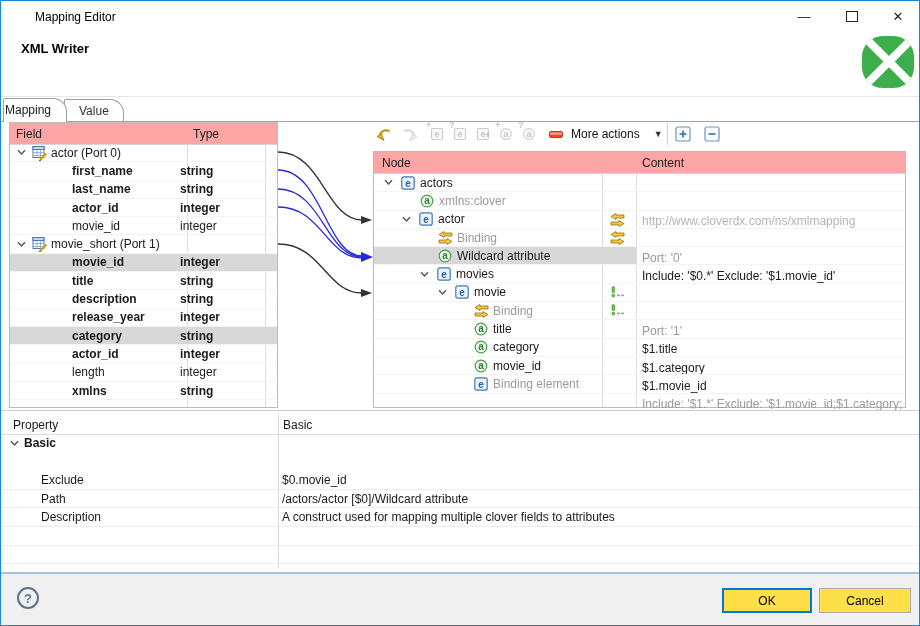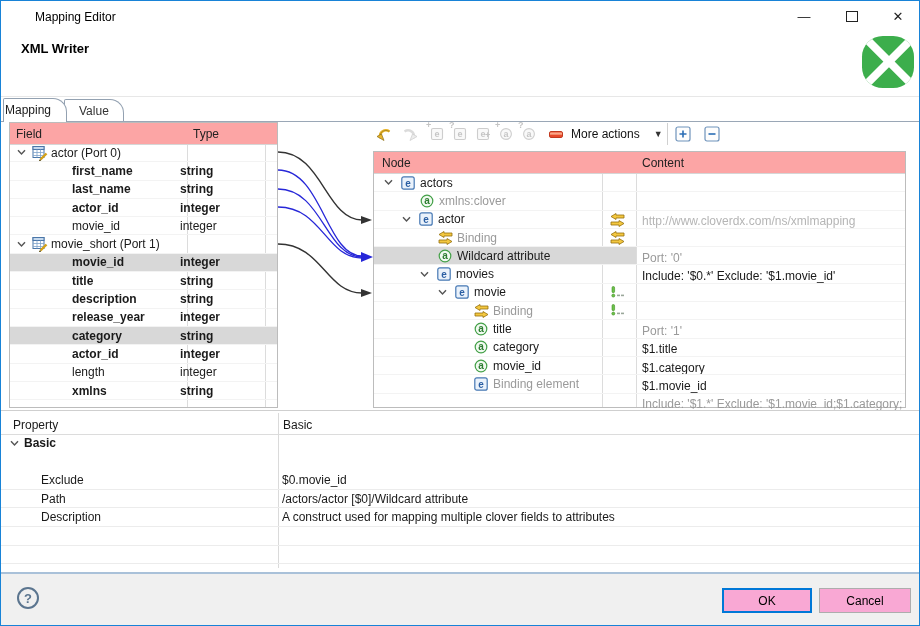--- a/index.html
+++ b/index.html
@@ -67,21 +67,21 @@
   .prow .pname{position:absolute;left:40px;}
   .prow .pval{position:absolute;left:281px;white-space:nowrap;}
   .prow.sel-name{background:linear-gradient(to right,#cfe8ff 0,#cfe8ff 277px,transparent 277px);}
   .textsel{background:#0078d7;color:#fff;padding:1px 1px;}
   .caret{display:inline-block;width:1px;height:13px;background:#000;vertical-align:middle;margin-left:1px;}
   
   .footline{position:absolute;left:0;right:0;top:571px;height:2px;background:#a9c1d9;}
   .footer{position:absolute;left:0;right:0;top:573px;bottom:0;background:#f0f0f0;}
   .help-btn{position:absolute;left:16px;top:586px;width:22px;height:22px;border:2px solid #5b758f;border-radius:50%;
     box-sizing:border-box;color:#5b758f;font-weight:bold;font-size:13px;display:flex;align-items:center;justify-content:center;}
-  .btn{position:absolute;top:587px;height:25px;box-sizing:border-box;background:#f9a8d4;
+  .btn{position:absolute;top:587px;height:25px;box-sizing:border-box;background:#fde047;
     display:flex;align-items:center;justify-content:center;font-size:12px;color:#000;}
   .btn.ok{left:721px;width:90px;border:2px solid #0078d7;}
   .btn.cancel{left:818px;width:92px;border:1px solid #adadad;}
   svg text{font-family:"Liberation Sans",sans-serif;}
 </style>
 </head>
 <body>
 
 <svg width="0" height="0" style="position:absolute">
   <defs>

